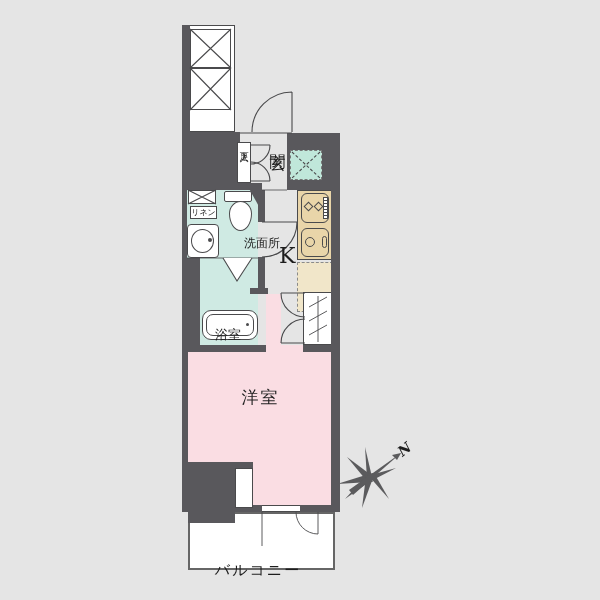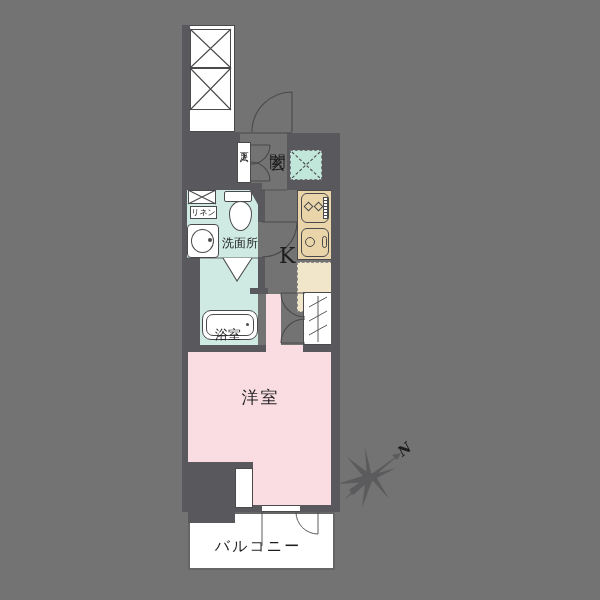--- a/index.html
+++ b/index.html
@@ -1,16 +1,16 @@
 <!DOCTYPE html>
 <html style="--wall: #59585c; --line: #4a4a4c; --wet-mint: #cfeae3; --meter-teal: #c0e7da; --room-pink: #fadde3; --counter-beige: #e9d5a9; --counter-beige-light: #f1e6c9;"><head>
 <meta charset="utf-8">
 <style>
   html,body{margin:0;padding:0;background:#fff;}
-  #plan{position:relative;width:600px;height:600px;background:#737373;overflow:hidden;
+  #plan{position:relative;width:600px;height:600px;background:#e5e5e5;overflow:hidden;
         font-family:"DejaVu Serif","Liberation Serif",serif;color:#1d1d1d;}
   .abs{position:absolute;}
   .wall{position:absolute;background:var(--wall);}
   .fill{position:absolute;}
   .box{position:absolute;background:#fff;border:1px solid var(--line);box-sizing:border-box;}
   .lbl{position:absolute;color:#1d1d1d;line-height:1.15;white-space:nowrap;}
   .vtext{writing-mode:vertical-rl;text-orientation:upright;}
   .ctr{text-align:center;}
   svg{position:absolute;left:0;top:0;pointer-events:none;}
   svg *{vector-effect:non-scaling-stroke;}
@@ -144,20 +144,20 @@
       <path d="M396,468 L367,476 L369,482 Z"></path>
       <path d="M401,453 L349,490 L353,495 Z"></path>
       <path d="M401,453 L392,455 L397,460 Z"></path>
       <circle cx="370" cy="478" r="4" fill="none" stroke="#5b5b5d" stroke-width="1"></circle>
     </g>
   </svg>
 
   <div class="lbl vtext" style="left:268px;top:141px;height:48px;font-size:16px;">玄関</div>
   <div class="lbl vtext" style="left:239px;top:145px;height:38px;font-size:9px;">下足入</div>
   <div class="lbl ctr" style="left:190px;top:208px;width:27px;font-size:8px;">リネン</div>
-  <div class="lbl ctr" style="left:218px;top:237px;width:44px;font-size:12px;">洗面所</div>
+  <div class="lbl ctr" style="left:218px;top:237px;width:44px;font-size:12px;padding-left:22px;">洗面所</div>
   <div class="lbl ctr" style="left:206px;top:281px;width:44px;font-size:13px;margin-top:47px;">浴室</div>
   <div class="lbl" style="left:279px;top:243px;font-size:22px;">K</div>
   <div class="lbl ctr" style="left:188px;top:388px;width:145px;font-size:17px;letter-spacing:2px;">洋室</div>
-  <div class="lbl ctr" style="left:188px;top:538px;width:140px;font-size:15px;letter-spacing:2px;">バルコニー</div>
+  <div class="lbl ctr" style="left:188px;top:562px;width:140px;font-size:15px;letter-spacing:2px;">バルコニー</div>
   <div class="lbl" style="left:398px;top:441px;font-size:14px;font-weight:bold;font-style:italic;transform:rotate(-38deg);">N</div>
 
 </div>
 
 </body></html>

